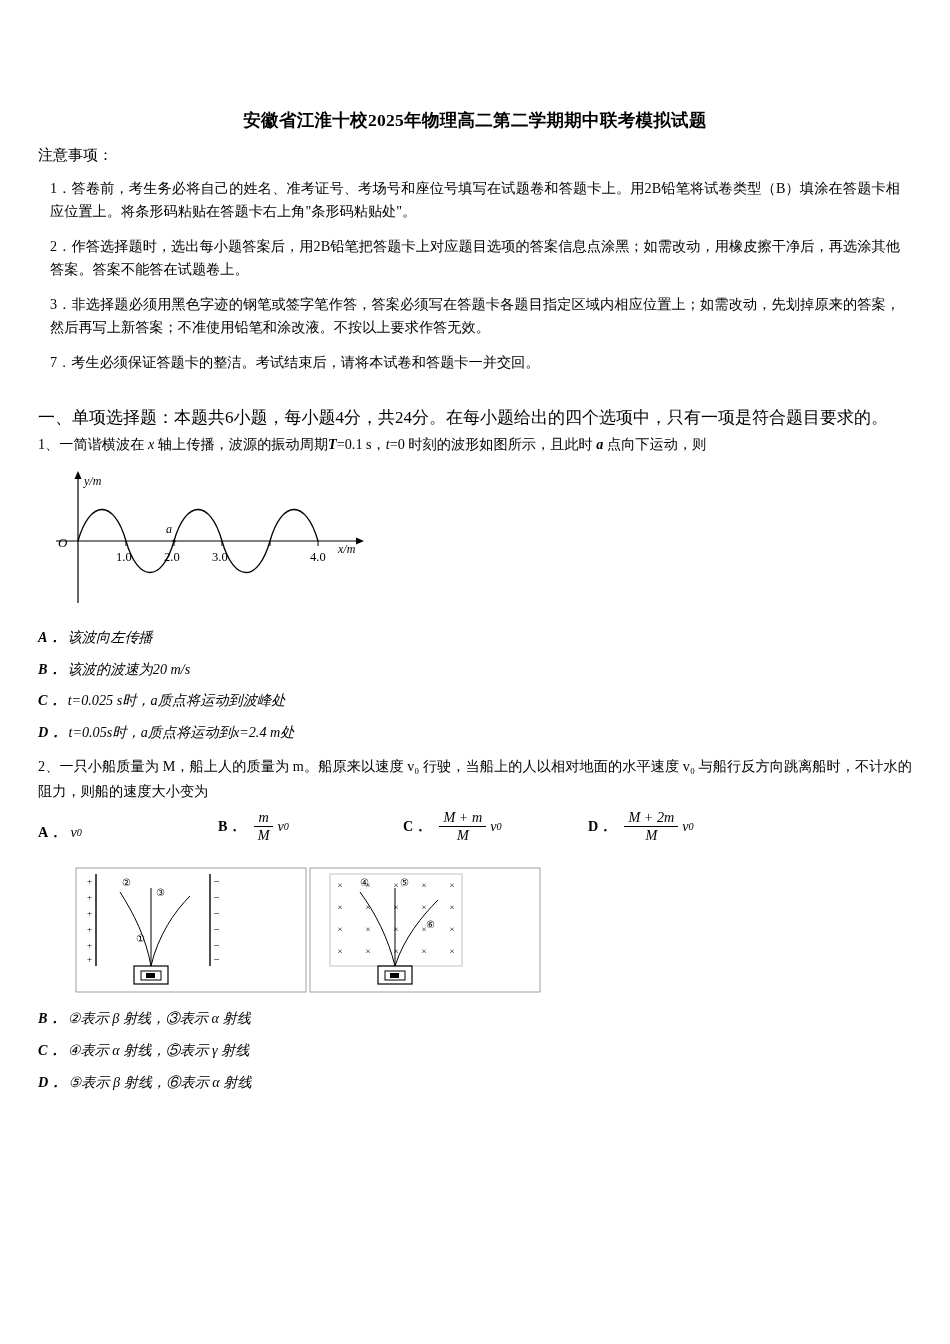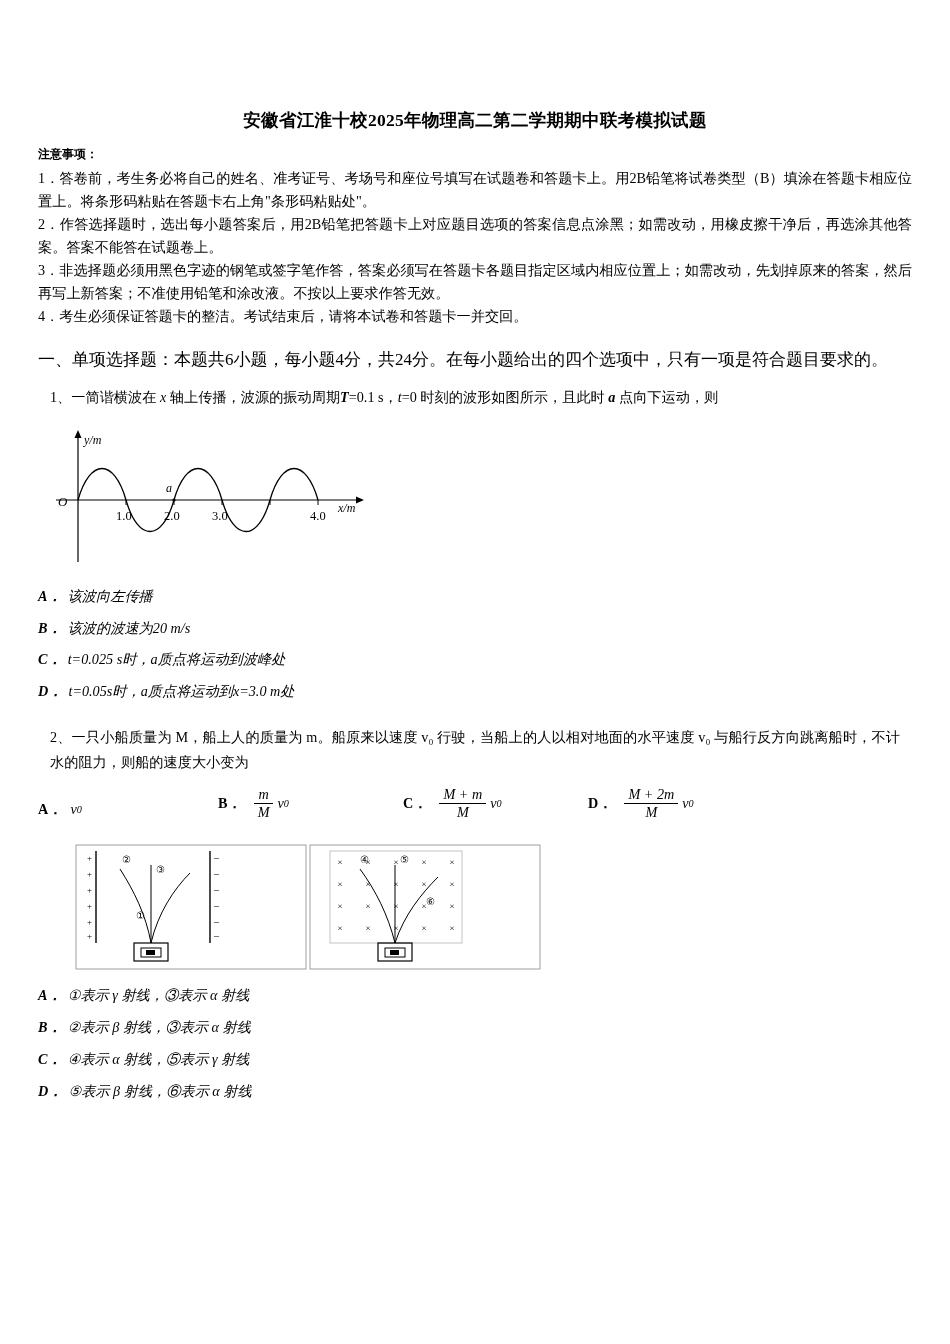--- a/index.html
+++ b/index.html
@@ -30,42 +30,42 @@
   }
   h1.doc-title {
     font-size: 17.5px;
     font-weight: bold;
     text-align: center;
     margin: 0 0 14px 0;
     letter-spacing: 0.3px;
     font-family: "Liberation Serif", serif;
   }
   .notice-title {
-    font-size: 12px;
-    font-weight: bold;
+    font-size: 15px;
+    font-weight: normal;
     margin: 0 0 4px 0;
   }
   .notice-item {
     font-size: 14.2px;
     line-height: 1.62;
-    margin: 0;
+    margin: 12px;
     text-align: justify;
   }
   .spacer-sm { height: 10px; }
   .spacer-md { height: 18px; }
   .section-head {
     font-size: 17px;
     line-height: 1.6;
     margin: 0 0 1px 0;
     text-align: justify;
   }
   .q-text {
     font-size: 14.2px;
     line-height: 1.75;
-    margin: 12px;
+    margin: 0;
     text-align: justify;
   }
   .opt {
     font-size: 14.2px;
     line-height: 1.6;
     margin: 9px 0 0 0;
     font-style: italic;
   }
   .opt .lbl { margin-right: 6px; }
   .ital { font-style: italic; }
@@ -106,21 +106,21 @@
 
 <div class="page">
   <div class="content">
 
     <h1 class="doc-title">安徽省江淮十校2025年物理高二第二学期期中联考模拟试题</h1>
 
     <p class="notice-title">注意事项：</p>
     <p class="notice-item">1．答卷前，考生务必将自己的姓名、准考证号、考场号和座位号填写在试题卷和答题卡上。用2B铅笔将试卷类型（B）填涂在答题卡相应位置上。将条形码粘贴在答题卡右上角"条形码粘贴处"。</p>
     <p class="notice-item">2．作答选择题时，选出每小题答案后，用2B铅笔把答题卡上对应题目选项的答案信息点涂黑；如需改动，用橡皮擦干净后，再选涂其他答案。答案不能答在试题卷上。</p>
     <p class="notice-item">3．非选择题必须用黑色字迹的钢笔或签字笔作答，答案必须写在答题卡各题目指定区域内相应位置上；如需改动，先划掉原来的答案，然后再写上新答案；不准使用铅笔和涂改液。不按以上要求作答无效。</p>
-    <p class="notice-item">4．考生必须保证答题卡的整洁。考试结束后，请将本试卷和答题卡一并交回。</p>
+    <p class="notice-item">7．考生必须保证答题卡的整洁。考试结束后，请将本试卷和答题卡一并交回。</p>
 
     <div class="spacer-md"></div>
 
     <p class="section-head">一、单项选择题：本题共6小题，每小题4分，共24分。在每小题给出的四个选项中，只有一项是符合题目要求的。</p>
 
     <p class="q-text"><span>1、</span><span>一简谐横波在</span><span class="ital"> x </span><span>轴上传播，波源的振动周期</span><span class="ital bold">T</span><span>=0.1 s，</span><span class="ital">t</span><span>=0 时刻的波形如图所示，且此时</span><span class="ital bold"> a </span><span>点向下运动，则</span></p>
 
     <div class="fig-wrap">
       <svg width="360" height="150" viewBox="0 0 360 150">
 
@@ -147,21 +147,21 @@
         <text x="126" y="98" font-family="Liberation Serif, serif" font-size="12.5">2.0</text>
         <text x="174" y="98" font-family="Liberation Serif, serif" font-size="12.5">3.0</text>
         <text x="272" y="98" font-family="Liberation Serif, serif" font-size="12.5">4.0</text>
         <text x="300" y="90" font-family="Liberation Serif, serif" font-size="12" font-style="italic">x/m</text>
       </svg>
     </div>
 
     <p class="opt"><span class="lbl bold">A．</span><span>该波向左传播</span></p>
     <p class="opt"><span class="lbl bold">B．</span><span>该波的波速为20 m/s</span></p>
     <p class="opt"><span class="lbl bold">C．</span><span>t=0.025 s时，a质点将运动到波峰处</span></p>
-    <p class="opt"><span class="lbl bold">D．</span><span>t=0.05s时，a质点将运动到x=3.0 m处</span></p>
+    <p class="opt"><span class="lbl bold">D．</span><span>t=0.05s时，a质点将运动到x=2.4 m处</span></p>
 
     <div class="spacer-sm"></div>
 
     <p class="q-text"><span>2、</span><span>一只小船质量为 M，船上人的质量为 m。船原来以速度 v₀ 行驶，当船上的人以相对地面的水平速度 v₀ 与船行反方向跳离船时，不计水的阻力，则船的速度大小变为</span></p>
 
     <div class="mcq-row">
       <div class="mcq-cell" style="width:180px">
         <span class="bold" style="margin-right:8px">A．</span>
         <span class="ital">v</span>
           <span class="sub ital">0</span>
@@ -261,21 +261,20 @@
         <path d="M357,100 C 350,72 338,48 322,26" fill="none" stroke="#000" stroke-width="1"></path>
         <path d="M357,100 L 357,22" fill="none" stroke="#000" stroke-width="1"></path>
         <path d="M357,100 C 366,72 384,50 400,34" fill="none" stroke="#000" stroke-width="1"></path>
 
         <text x="322" y="20" font-size="10">④</text>
         <text x="362" y="20" font-size="10">⑤</text>
         <text x="388" y="62" font-size="10">⑥</text>
       </svg>
     </div>
 
-    <p class="opt"><span class="lbl bold">A．</span><span>①表示 γ 射线，③表示 α 射线</span></p>
     <p class="opt"><span class="lbl bold">B．</span><span>②表示 β 射线，③表示 α 射线</span></p>
     <p class="opt"><span class="lbl bold">C．</span><span>④表示 α 射线，⑤表示 γ 射线</span></p>
     <p class="opt"><span class="lbl bold">D．</span><span>⑤表示 β 射线，⑥表示 α 射线</span></p>
 
     <div class="spacer-sm"></div>
 
 
   </div>
 </div>
 

